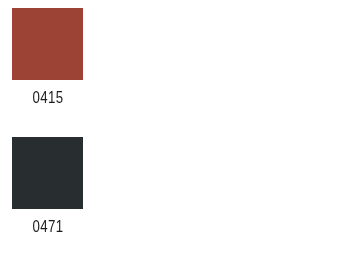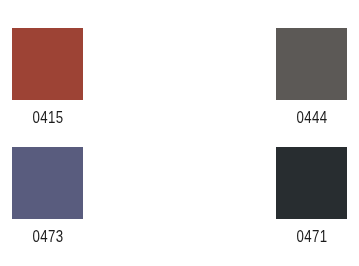--- a/index.html
+++ b/index.html
@@ -11,21 +11,21 @@
     width: 359px;
     height: 266px;
     background: #ffffff;
     font-family: "Liberation Sans", sans-serif;
     overflow: hidden;
   }
   .palette {
     width: 359px;
     height: 266px;
     box-sizing: border-box;
-    padding: 28px 12px 0 12px;
+    padding: 8px 12px 0 12px;
     display: flex;
     flex-direction: column;
   }
   .swatch-row {
     display: flex;
     flex-direction: row;
     justify-content: space-between;
     height: 133px;
   }
   .swatch-row:first-child {
@@ -58,30 +58,22 @@
 </head>
 <body style="background-color: rgb(255, 255, 255);">
 
 <div class="palette">
 
   <div class="swatch-row">
     <div class="swatch-cell">
       <span class="swatch-chip" style="background-color:#9d4335"></span>
       <span class="swatch-label" style="color: rgb(27, 27, 27);">0415</span>
     </div>
-    <div class="swatch-cell">
-      <span class="swatch-chip" style="background-color:#5c5956"></span>
-      <span class="swatch-label" style="color: rgb(27, 27, 27);">0444</span>
-    </div>
   </div>
 
   <div class="swatch-row">
-    <div class="swatch-cell">
-      <span class="swatch-chip" style="background-color:#595c7e"></span>
-      <span class="swatch-label" style="color: rgb(27, 27, 27);">0473</span>
-    </div>
     <div class="swatch-cell">
       <span class="swatch-chip" style="background-color:#282d30"></span>
       <span class="swatch-label" style="color: rgb(27, 27, 27);">0471</span>
     </div>
   </div>
 
 </div>
 
 </body></html>

